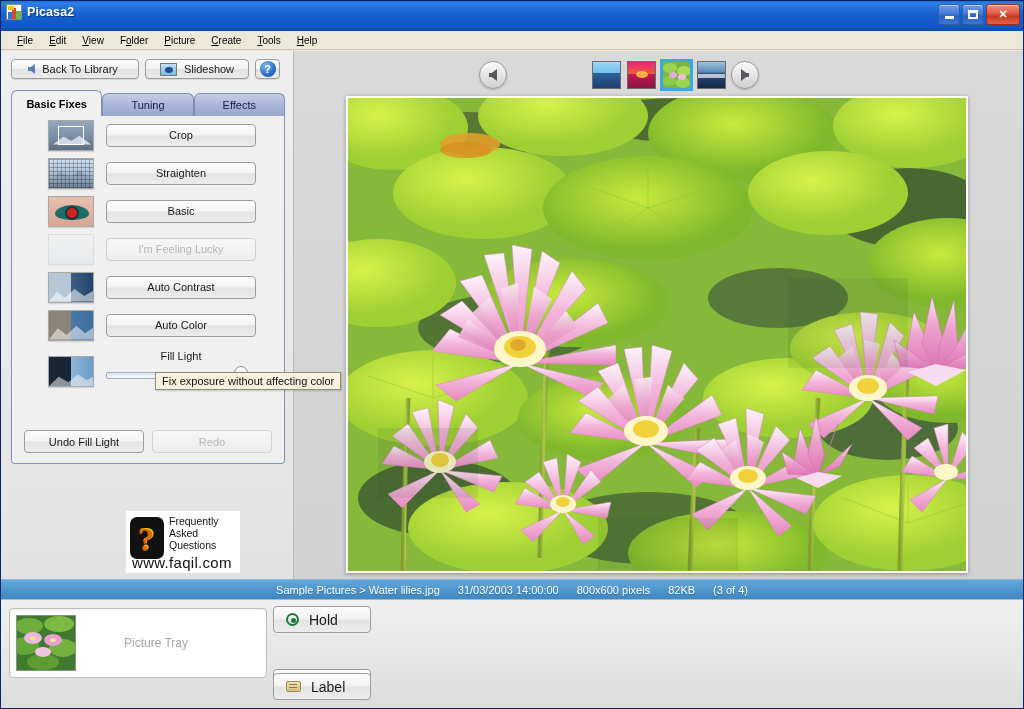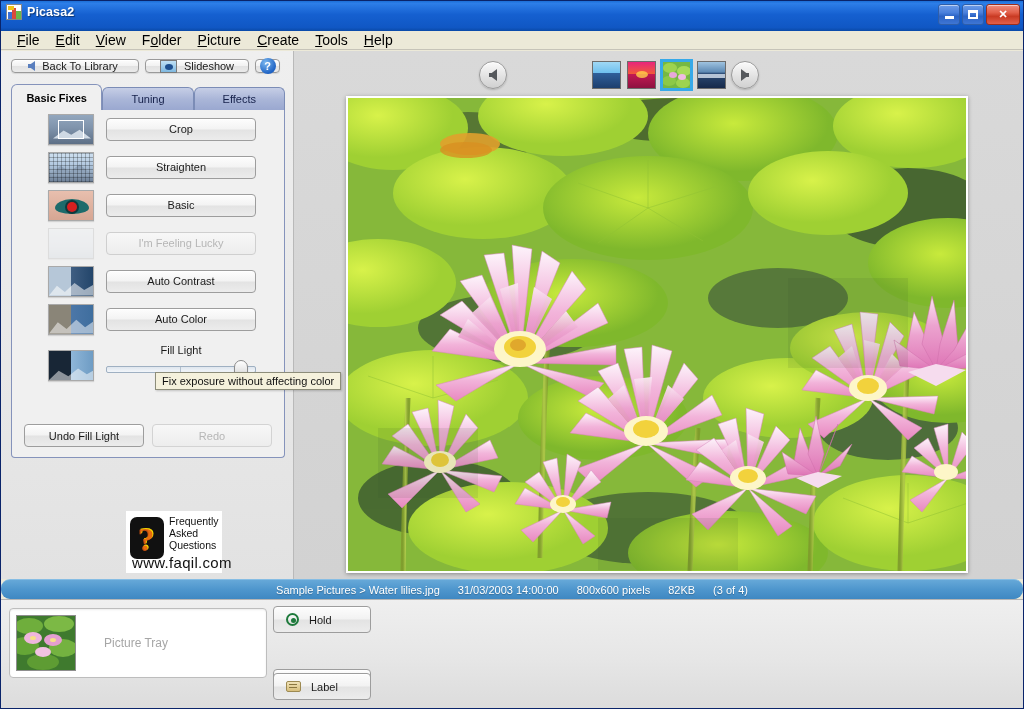--- a/index.html
+++ b/index.html
@@ -64,21 +64,21 @@
 
   
   #menubar {
     height: 19px;
     background: #ece9d8;
     display: flex; align-items: center;
     padding-left: 8px;
     border-bottom: 1px solid #c6c3b8;
   }
   .menu-item {
-    font-size: 14px; color: #000;
+    font-size: 10px; color: #000;
     padding: 2px 8px; cursor: default;
   }
   .menu-item u { text-decoration: underline; }
 
   
   #body {
     position: absolute; top: 50px; left: 0; right: 0; bottom: 129px;
     display: flex;
     background: #e9e9e9;
   }
@@ -94,21 +94,21 @@
     display: flex; align-items: center; gap: 6px;
     padding: 8px 8px 6px 10px;
   }
   .gbtn {
     background: linear-gradient(to bottom,#fdfdfd 0%,#f2f2f2 48%,#e2e2e2 52%,#eaeaea 100%);
     border: 1px solid #9a9a9a;
     border-radius: 4px;
     box-shadow: inset 0 1px 0 #fff, 0 1px 1px rgba(0,0,0,.10);
     display:flex; align-items:center; justify-content:center;
     font-size: 11px; color:#1a1a1a; cursor: pointer;
-    height: 14px;
+    height: 20px;
   }
   #btn-backtolibrary { width: 128px; gap: 7px; padding-right:4px; }
   #btn-slideshow { width: 104px; gap: 7px; }
   #btn-help { width: 25px; }
   .arrow-left {
     width:0;height:0;border-top:5px solid transparent;border-bottom:5px solid transparent;
     border-right:7px solid #5a7fbe; position:relative;
   }
   .arrow-left::after{content:"";position:absolute;left:0;top:-2px;width:7px;height:4px;background:#5a7fbe;}
   .ss-ico {
@@ -211,21 +211,21 @@
     position:absolute; left: 12px; right: 12px; bottom: 10px;
     display:flex; gap:8px; justify-content:center;
   }
   #btn-undo { width:130px; height:23px; }
   #btn-redo { width:130px; height:23px; color:#b6b6b6;
     background: linear-gradient(to bottom,#f7f7f7,#ededed); border-color:#d3d3d3; box-shadow:none;}
 
   
   #faq {
     position:absolute; left: 125px; top: 460px;
-    width: 96px; height: 62px; background:#fff;
+    width: 114px; height: 62px; background:#fff;
     display:flex; align-items:flex-start; padding:4px 0 0 0;
   }
   #faq-mark {
     width:34px;height:42px;background:#111;border-radius:7px;margin:2px 5px 0 4px;flex:none;
     position:relative;
   }
   #faq-mark::before{
     content:"?";position:absolute;left:0;right:0;top:0;text-align:center;
     color:#f5d400;font-size:34px;font-weight:bold;line-height:44px;
     font-family:"Liberation Serif",serif;
@@ -292,46 +292,45 @@
   }
   #photo { position:absolute; inset:0; }
 
   
   #statusbar {
     position:absolute; left:0; right:0; bottom: 109px; height: 20px;
     background: linear-gradient(to bottom,#66a8d8 0%,#4e96cd 50%,#3f88c2 100%);
     display:flex; align-items:center; justify-content:center;
     color:#fff; font-size: 11px; gap: 18px;
     border-top:1px solid #86bde4;
-    border-radius:9px;
   }
   #statusbar span { text-shadow: 0 1px 1px rgba(0,0,0,.25); }
 
   
   #bottombar {
     position:absolute; left:0; right:0; bottom:0; height: 109px;
     background: linear-gradient(to bottom,#efefef 0%,#e6e6e6 55%,#dcdcdc 100%);
     border-top: 1px solid #b5b5b5;
   }
   #tray {
     position:absolute; left: 8px; top: 8px; width: 258px; height: 70px;
     background:#fff; border:1px solid #bdbdbd; border-radius:4px;
     display:flex; align-items:center;
     box-shadow: inset 0 1px 2px rgba(0,0,0,.08);
   }
   #tray-thumb {
     width: 60px; height: 56px; margin-left: 6px; flex:none;
     border:1px solid #8e8e8e; position:relative; overflow:hidden; background:#2f6b2a;
   }
-  #tray-label { color:#a6a6a6; font-size: 12px; margin-left: 28px; }
+  #tray-label { color:#a6a6a6; font-size: 12px; margin-left: 48px; }
 
   .traybtn {
     position:absolute; width: 98px; height: 27px;
     display:flex; align-items:center; gap: 10px; padding-left: 12px;
-    font-size: 11px; color:#1a1a1a; cursor: pointer;
+    font-size: 14px; color:#1a1a1a; cursor: pointer;
     background: linear-gradient(to bottom,#fdfdfd 0%,#f2f2f2 48%,#e3e3e3 52%,#ececec 100%);
     border:1px solid #9d9d9d; border-radius:4px; box-shadow: inset 0 1px 0 #fff;
   }
   #btn-hold { left: 272px; top: 6px; }
   #btn-clear { left: 272px; top: 37px; margin-top: 32px; }
   #btn-label { left: 272px; top: 73px; }
   .ic-hold{width:13px;height:13px;border-radius:50%;border:2px solid #1e7a3c;position:relative;}
   .ic-hold::after{content:"";position:absolute;left:3px;top:3px;width:5px;height:5px;border-radius:50%;background:#1e7a3c;}
   .ic-clear{width:13px;height:13px;border-radius:50%;border:2px solid #c01f2e;}
   .ic-label{width:15px;height:11px;background:linear-gradient(to bottom,#f1e3b8,#d8bf7c);border:1px solid #9d8a52;border-radius:2px;position:relative;}

